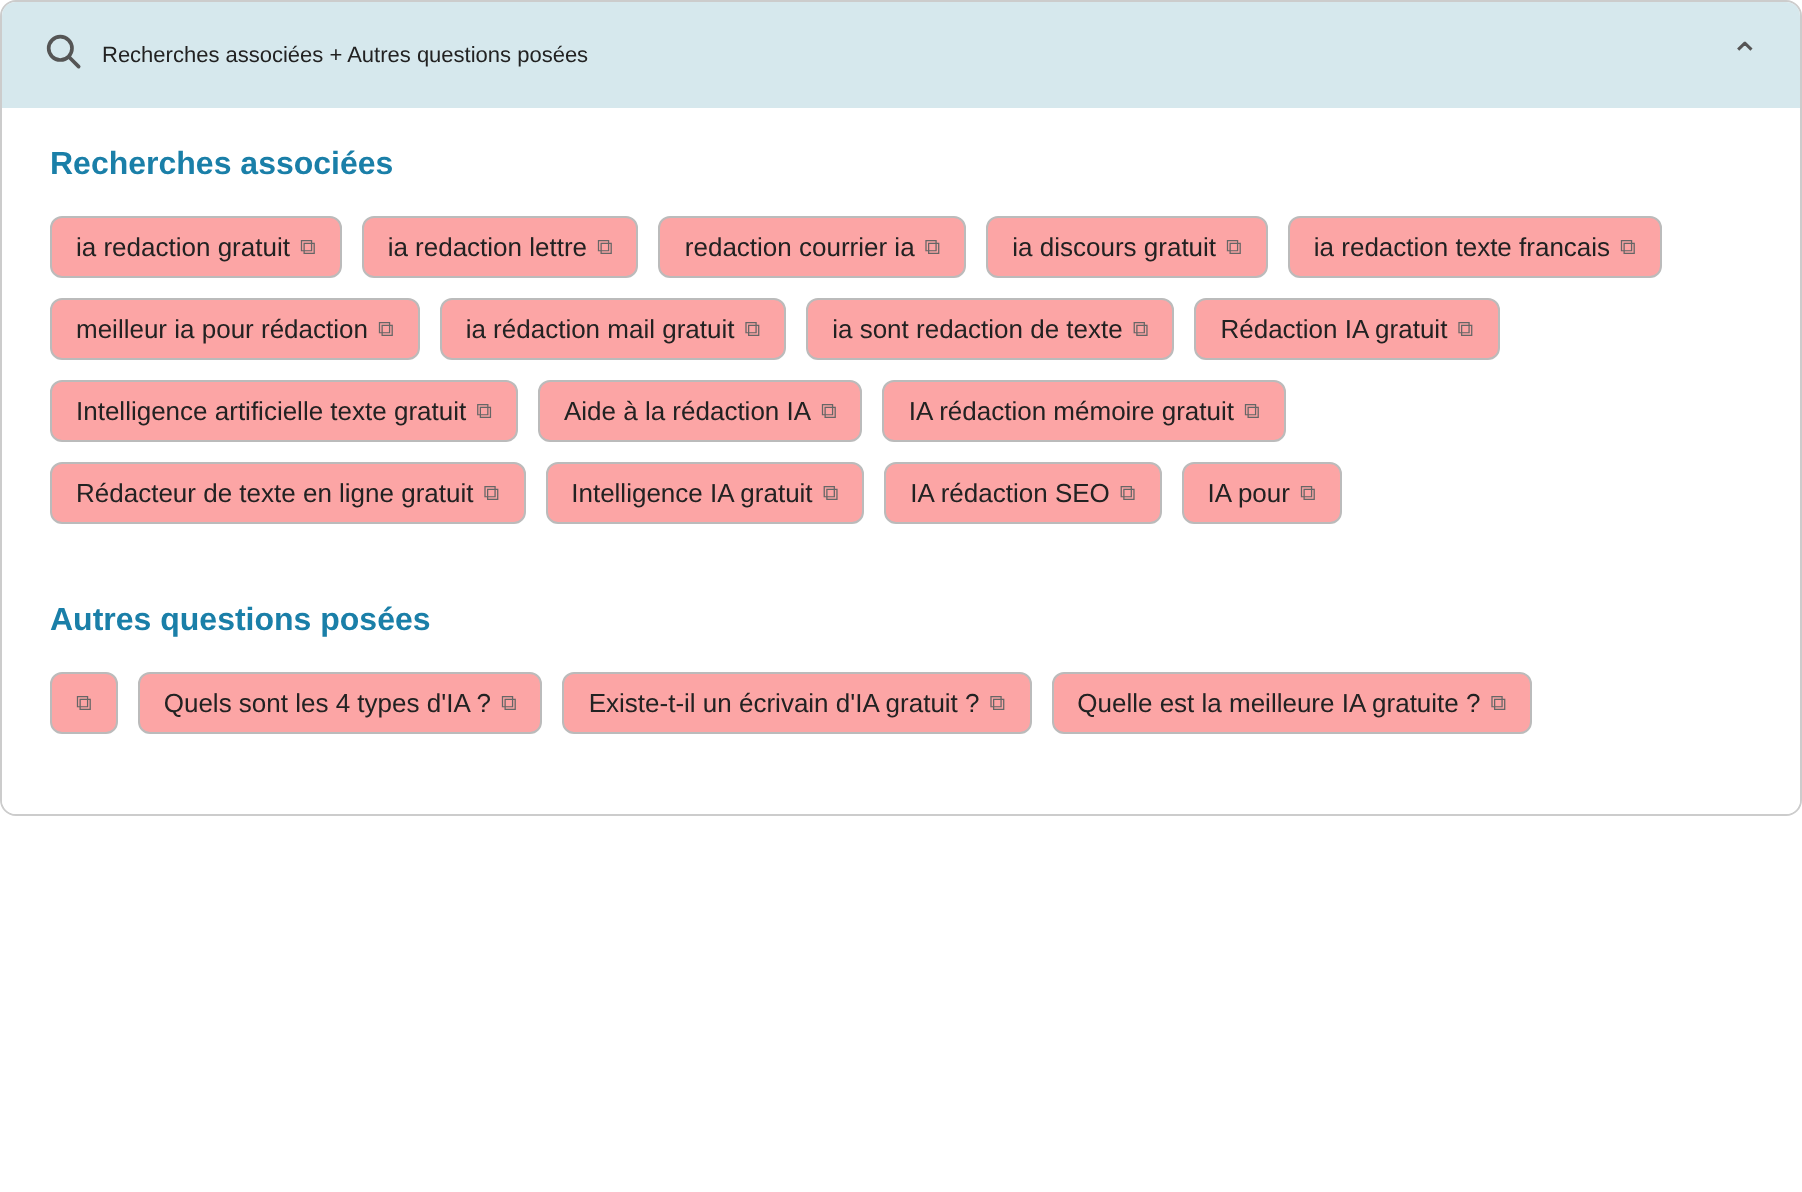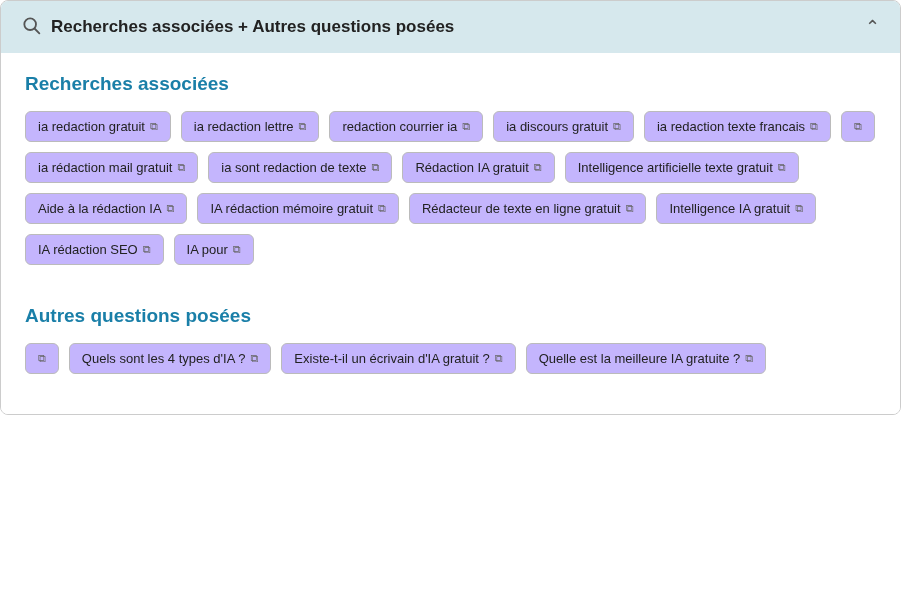--- a/index.html
+++ b/index.html
@@ -30,22 +30,22 @@
       justify-content: space-between;
     }
 
     .header-left {
       display: flex;
       align-items: center;
       gap: 10px;
     }
 
     .header-title {
-      font-size: 17px;
-      font-weight: 700;
+      font-size: 11px;
+      font-weight: 400;
       color: #222;
     }
 
     .chevron-icon {
       font-size: 18px;
       color: #555;
       cursor: pointer;
     }
 
     .search-icon-svg {
@@ -53,21 +53,21 @@
       height: 20px;
       color: #555;
     }
 
     .content {
       padding: 20px 24px;
       background: #fff;
     }
 
     .section-title {
-      font-size: 19px;
+      font-size: 16px;
       font-weight: 700;
       color: #1a7fa8;
       margin-bottom: 16px;
     }
 
     .chips-grid {
       display: flex;
       flex-wrap: wrap;
       gap: 10px;
       margin-bottom: 20px;
@@ -76,21 +76,21 @@
     .chip {
       display: inline-flex;
       align-items: center;
       gap: 5px;
       border: 1px solid #bbb;
       border-radius: 6px;
       padding: 7px 12px;
       font-size: 13px;
       color: #222;
       cursor: pointer;
-      background: #c4b5fd;
+      background: #fca5a5;
       white-space: nowrap;
     }
 
     .chip-icon {
       font-size: 11px;
       color: #666;
     }
 
     .separator {
       height: 20px;
@@ -132,20 +132,21 @@
         </div>
         <div class="chip">
           <span>ia discours gratuit</span>
           <span class="chip-icon">⧉</span>
         </div>
         <div class="chip">
           <span>ia redaction texte francais</span>
           <span class="chip-icon">⧉</span>
         </div>
         <div class="chip">
+          <span>meilleur ia pour rédaction</span>
           <span class="chip-icon">⧉</span>
         </div>
         <div class="chip">
           <span>ia rédaction mail gratuit</span>
           <span class="chip-icon">⧉</span>
         </div>
         <div class="chip">
           <span>ia sont redaction de texte</span>
           <span class="chip-icon">⧉</span>
         </div>

